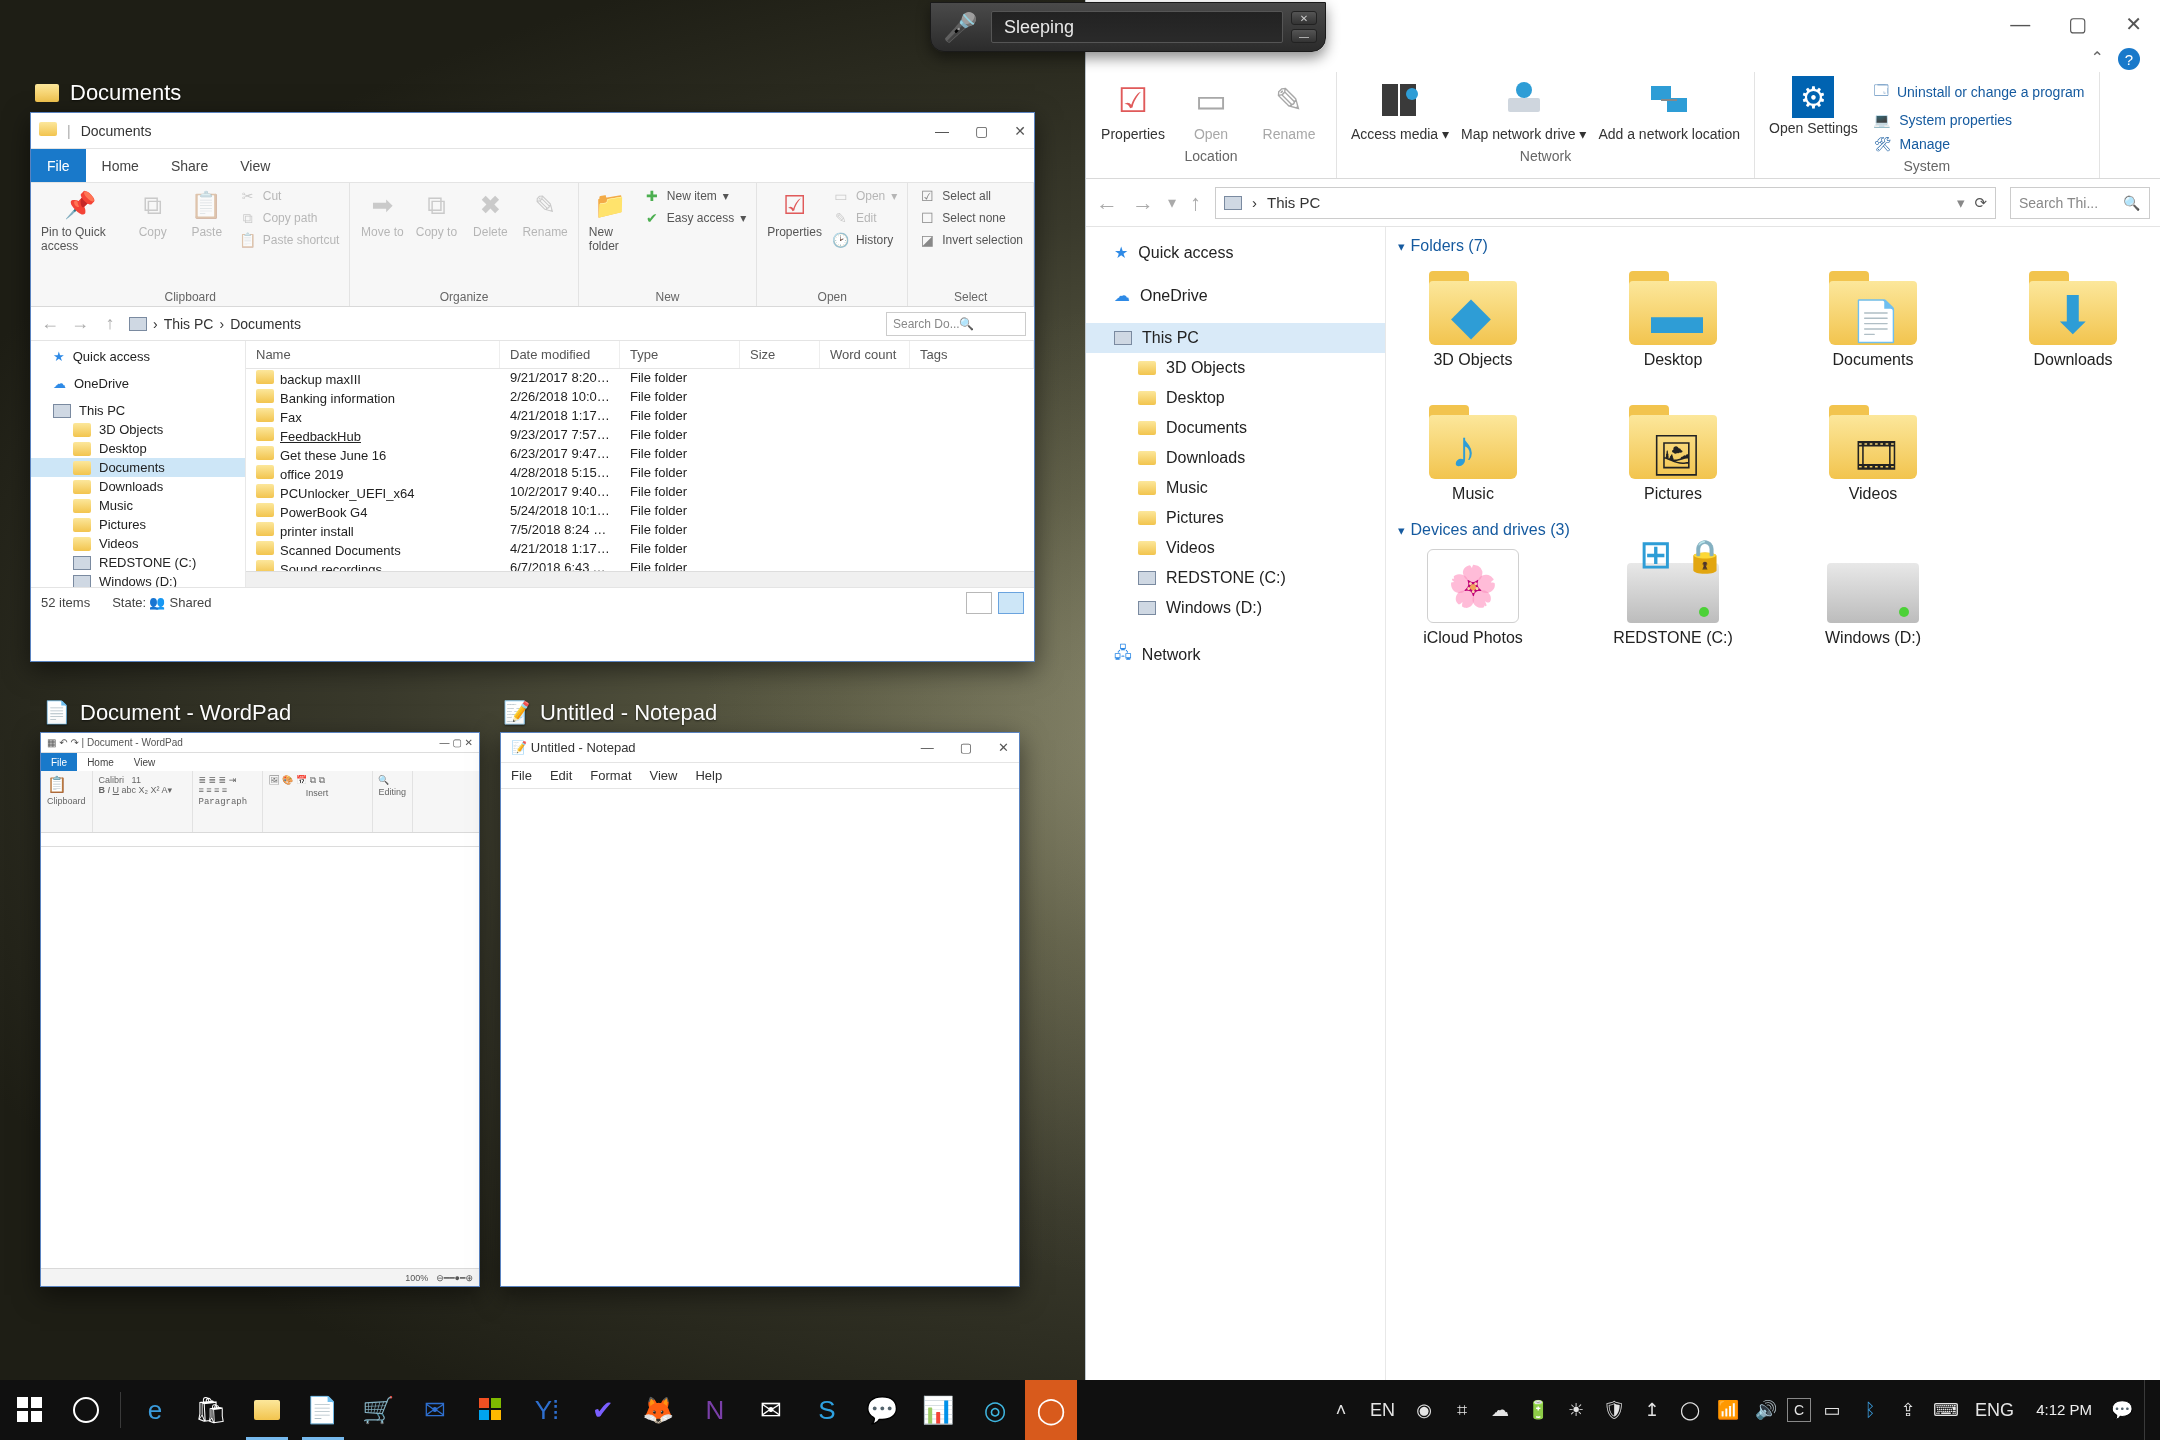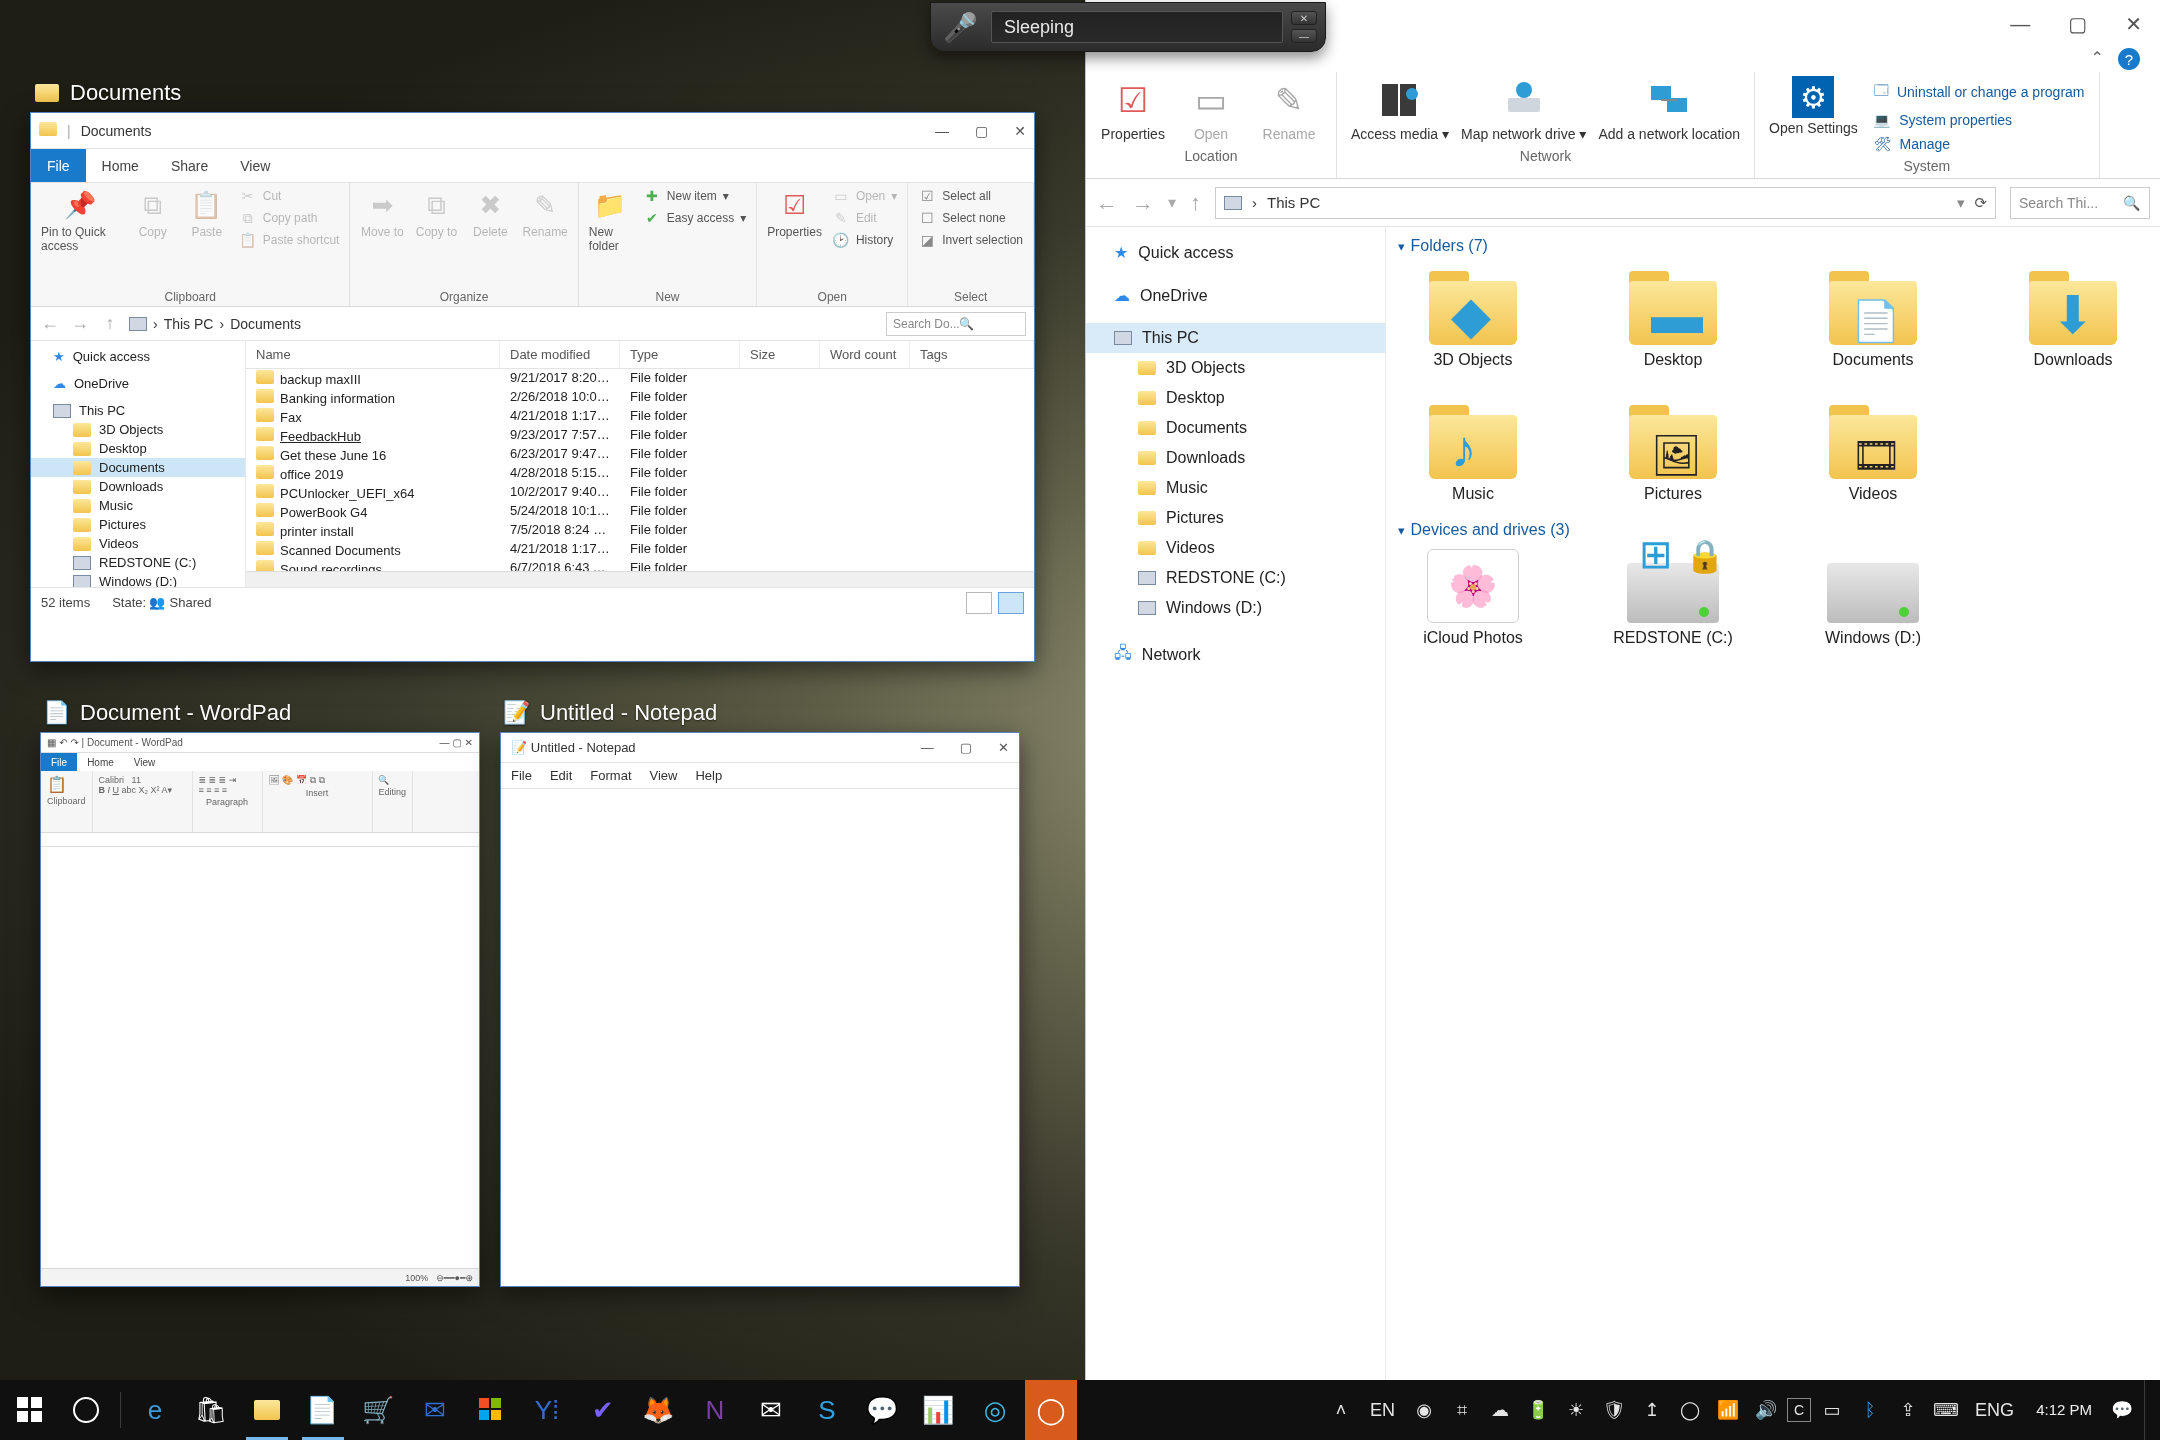--- a/index.html
+++ b/index.html
@@ -432,21 +432,21 @@
         <div class="g">
             <div style="font-size:16px;">📋</div>
             <div>Clipboard</div>
           </div>
         <div class="g" style="min-width:100px;">
             <div>Calibri &nbsp; 11<br><b>B</b> <i>I</i> <u>U</u> abc X₂ X² A▾</div>
             <div style="text-align:left;margin-top:36px;">Font</div>
           </div>
         <div class="g" style="min-width:70px;">
             <div>≣ ≣ ≣ ⇥<br>≡ ≡ ≡ ≡</div>
-            <div style="text-align:center;">Paragraph</div>
+            <div style="text-align:left;font-family:Liberation Mono, monospace;">Paragraph</div>
           </div>
         <div class="g" style="min-width:110px;">
             <div>🖼 🎨 📅 ⧉ ⧉</div>
             <div style="text-align:center;">Insert</div>
           </div>
         <div class="g">
             <div>🔍</div>
             <div>Editing</div>
           </div>
       </div>

